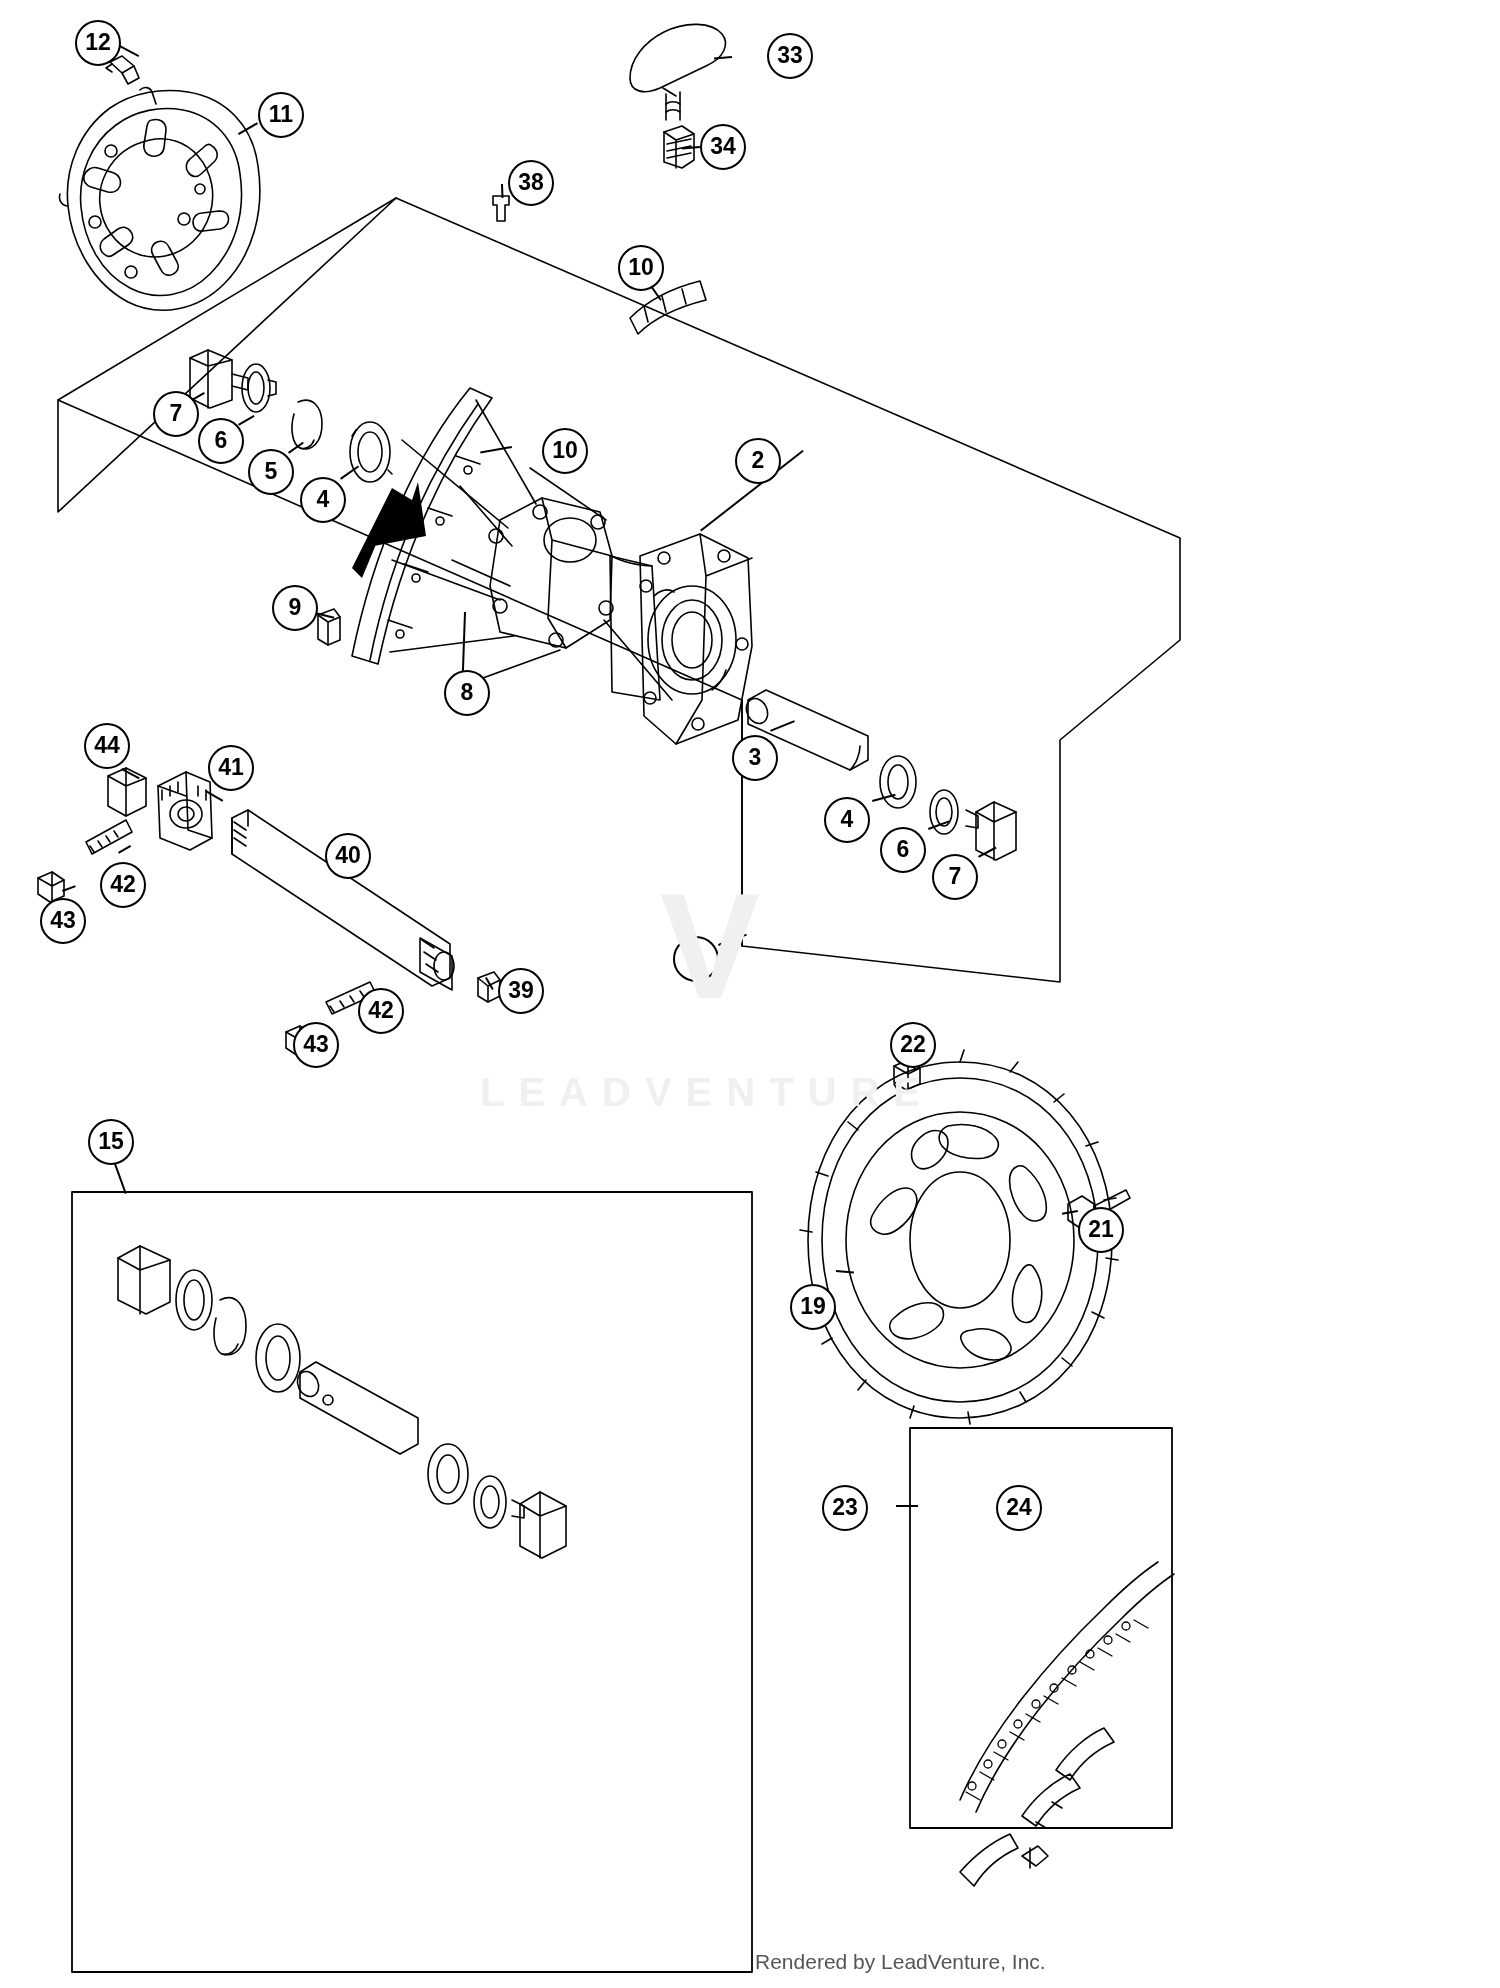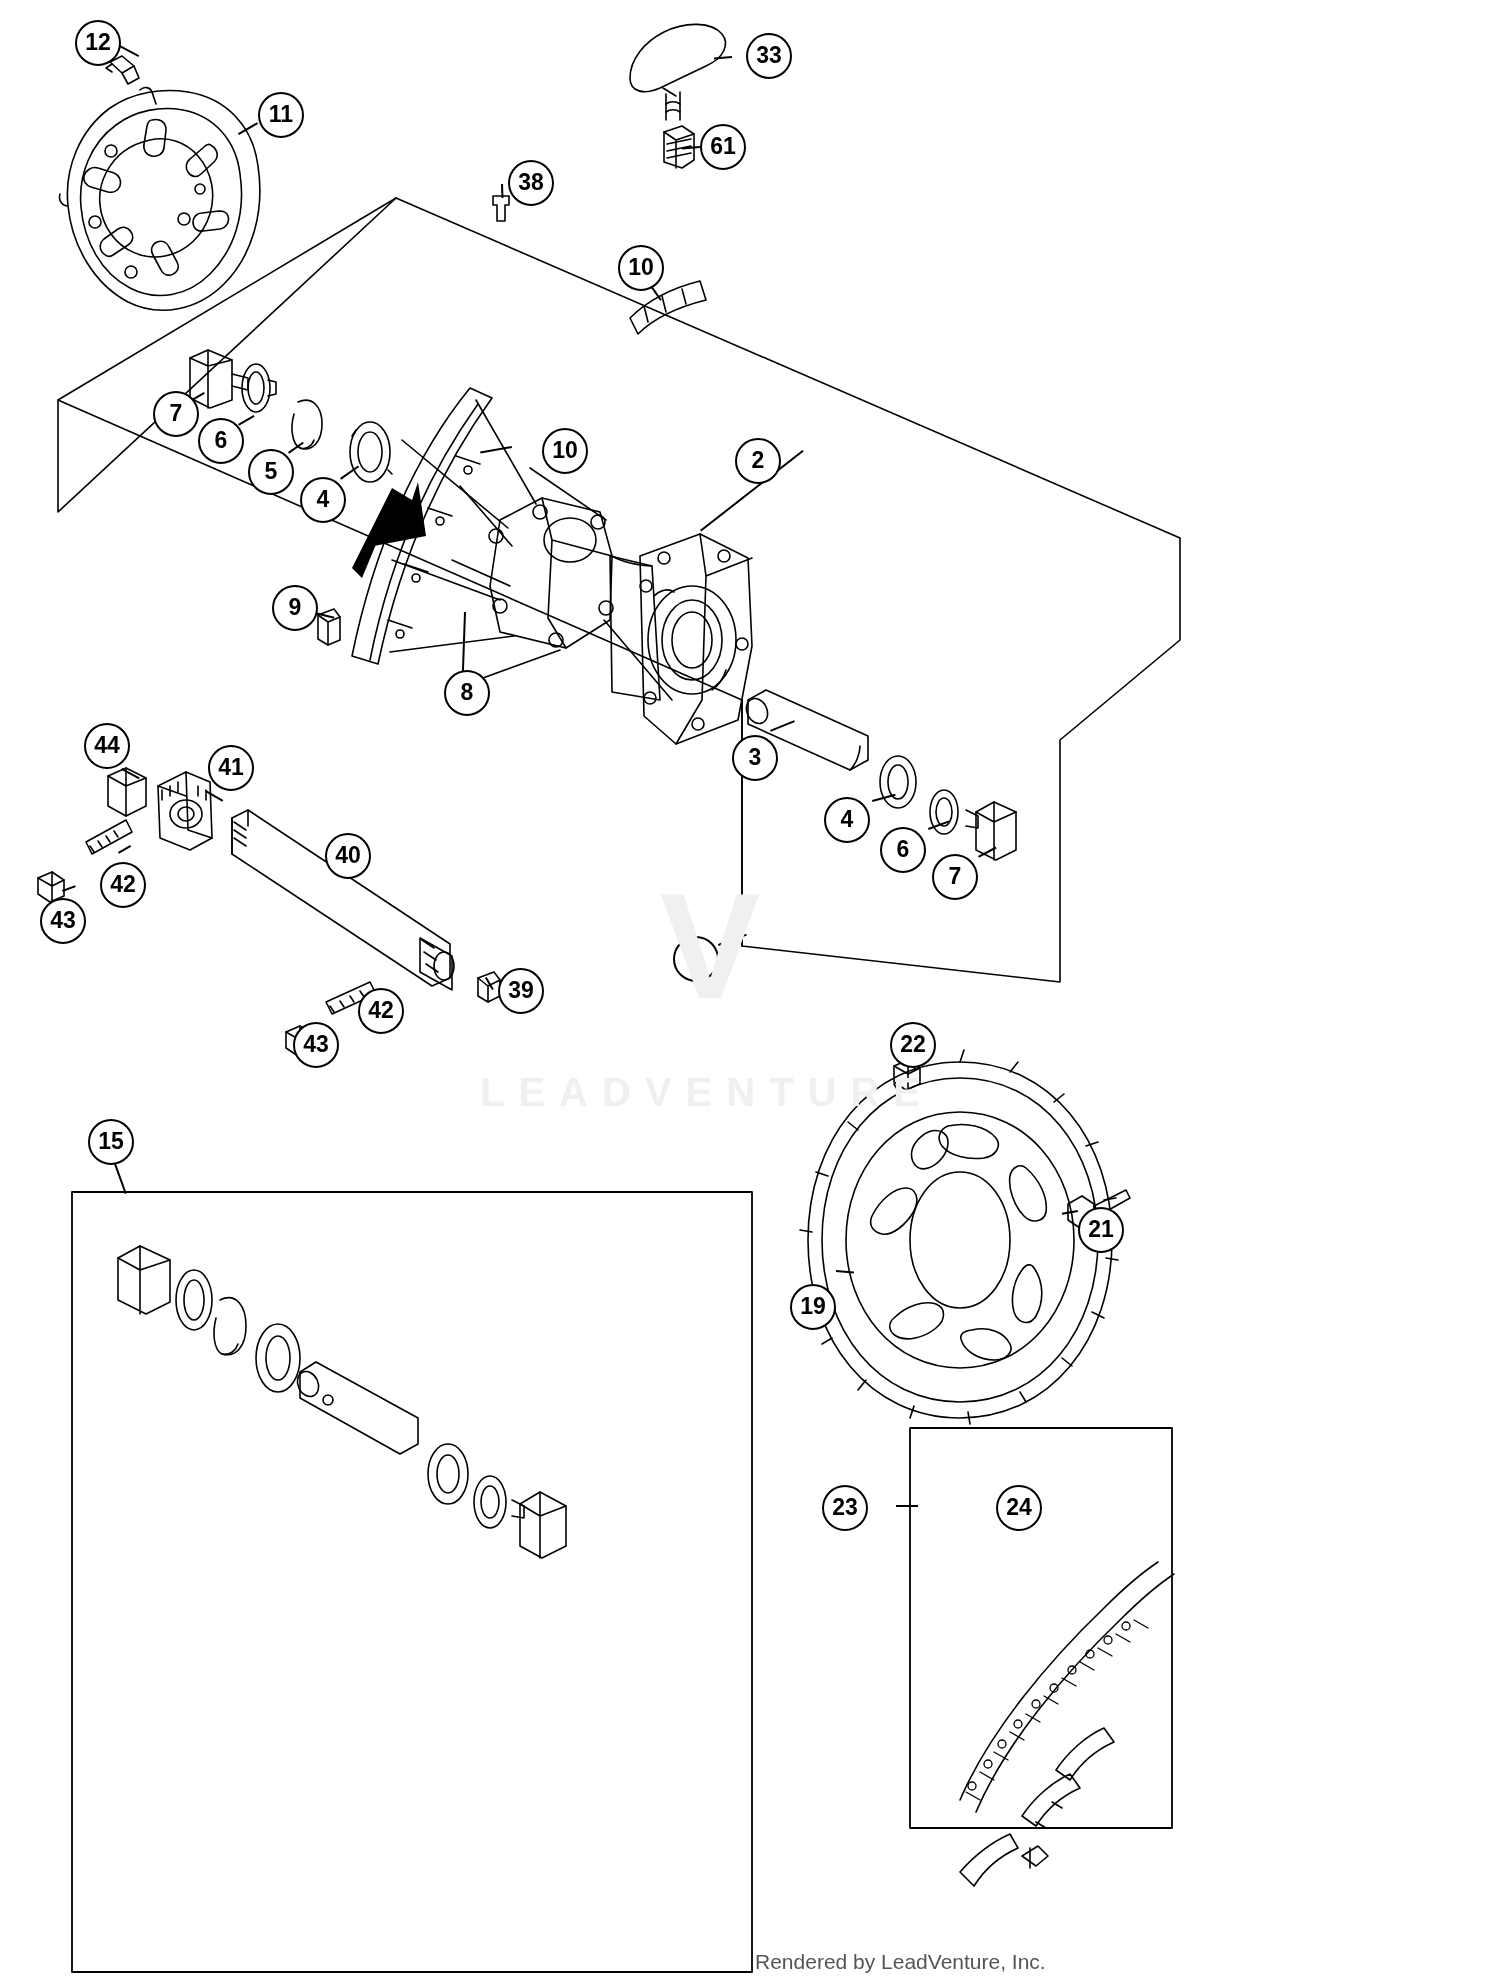--- a/index.html
+++ b/index.html
@@ -376,22 +376,22 @@
   <div class="leader" style="left:718px; top:944px; width:30px; transform:rotate(-20deg);"></div>
   <div class="leader" style="left:910px; top:1060px; width:12px; transform:rotate(55deg);"></div>
   <div class="leader" style="left:1078px; top:1212px; width:16px; transform:rotate(170deg);"></div>
   <div class="leader" style="left:836px; top:1270px; width:18px; transform:rotate(5deg);"></div>
   <div class="leader" style="left:111px; top:1150px; width:46px; transform:rotate(70deg);"></div>
   <div class="leader" style="left:896px; top:1505px; width:22px; transform:rotate(0deg);"></div>
   <div class="leader" style="left:1018px; top:1500px; width:22px; transform:rotate(40deg);"></div>
 
   <div class="callout" style="left:75px; top:20px;">12</div>
   <div class="callout" style="left:258px; top:92px;">11</div>
-  <div class="callout" style="left:746px; top:33px;">33</div>
-  <div class="callout" style="left:700px; top:124px;">61</div>
+  <div class="callout" style="left:767px; top:33px;">33</div>
+  <div class="callout" style="left:700px; top:124px;">34</div>
   <div class="callout" style="left:508px; top:160px;">38</div>
   <div class="callout" style="left:618px; top:245px;">10</div>
   <div class="callout" style="left:153px; top:391px;">7</div>
   <div class="callout" style="left:198px; top:418px;">6</div>
   <div class="callout" style="left:248px; top:449px;">5</div>
   <div class="callout" style="left:300px; top:477px;">4</div>
   <div class="callout" style="left:542px; top:428px;">10</div>
   <div class="callout" style="left:735px; top:438px;">2</div>
   <div class="callout" style="left:272px; top:585px;">9</div>
   <div class="callout" style="left:444px; top:670px;">8</div>

